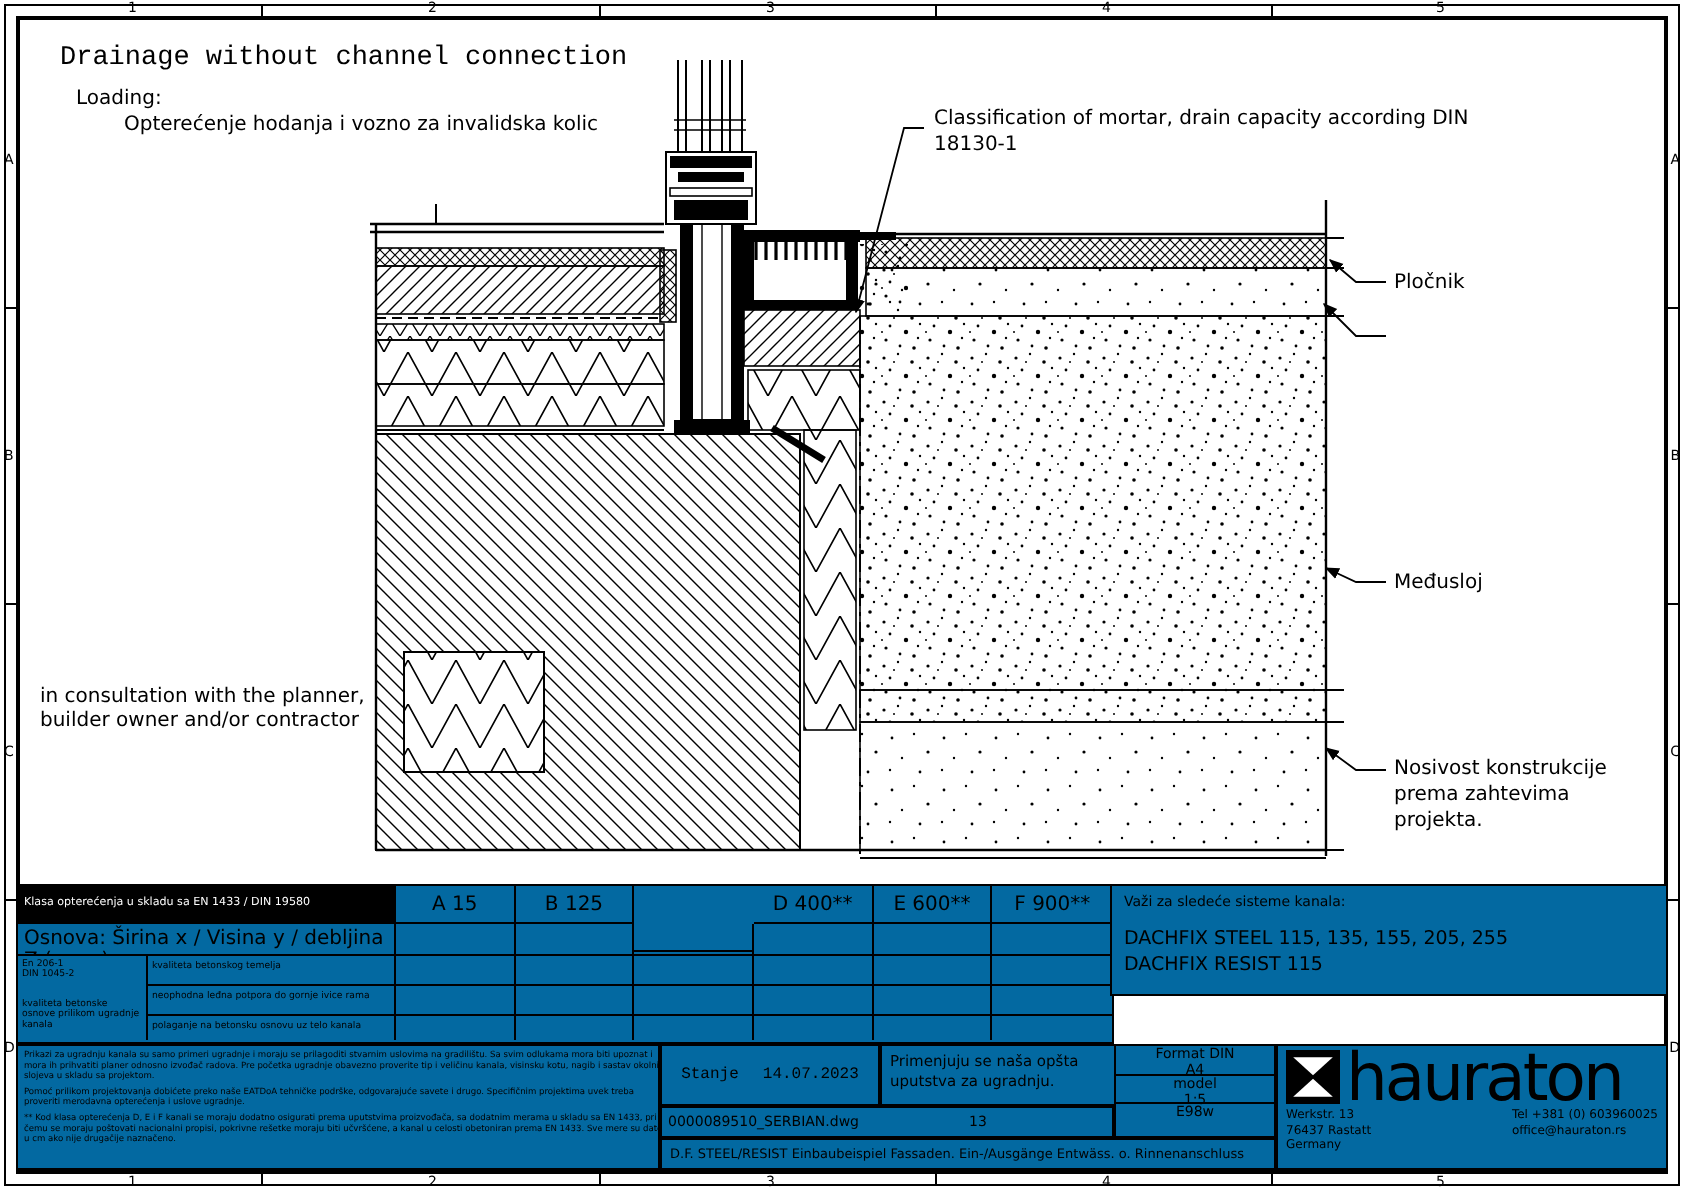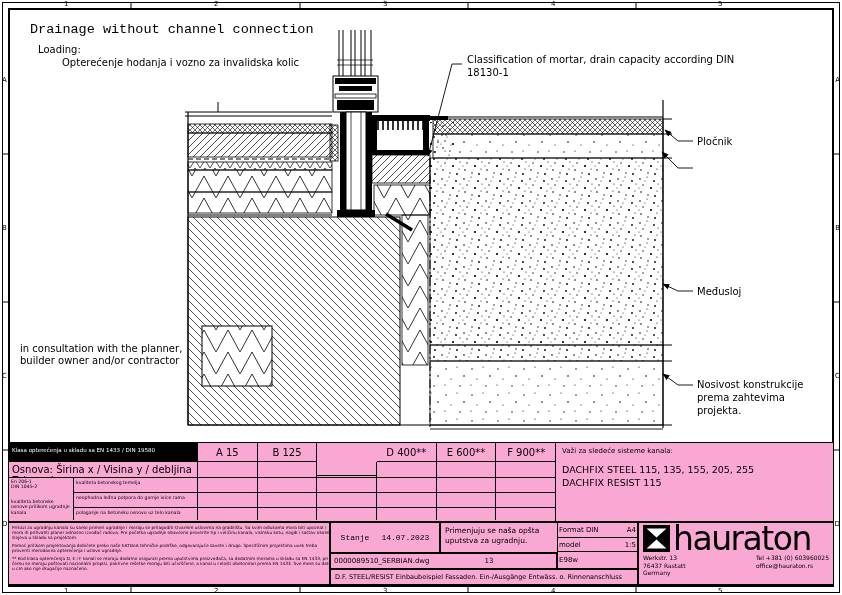--- a/index.html
+++ b/index.html
@@ -6,33 +6,33 @@
   .sheet{position:relative;width:842px;height:595px;background:#fff;font-family:"DejaVu Sans",sans-serif;color:#000;overflow:hidden;}
   .outer-border{position:absolute;inset:2px;border:1px solid #000;pointer-events:none;}
   .inner-frame{position:absolute;inset:8px;border:2px solid #000;pointer-events:none;}
   .ruler{position:absolute;font-size:7px;line-height:6px;}
   svg.draw{position:absolute;left:0;top:0;z-index:1;}
   .txt{position:absolute;z-index:3;white-space:pre-line;}
   .title{font-size:13.5px;}
   .sub{font-size:10px;}
   .lbl{font-size:10px;line-height:13px;}
   
-  .tb{position:absolute;z-index:2;border:1.5px solid #000;background:#f9a8d4;box-sizing:border-box;}
+  .tb{position:absolute;z-index:2;border:1.5px solid #000;background:#0369a1;box-sizing:border-box;}
   .grid{display:grid;grid-template-columns:65px 124px repeat(6,1fr);grid-template-rows:19px 16px 15px 15px 12px;}
   .cell{border-right:1px solid #000;border-bottom:1px solid #000;overflow:hidden;box-sizing:border-box;}
   .cell.noR{border-right:none;}
   .cell.noB{border-bottom:none;}
   .hdr{background:#000;color:#fff;display:flex;align-items:center;padding:1px 3px;}
   .hdr .micro{color:#fff;}
   .cls{display:flex;align-items:center;justify-content:center;font-size:10px;}
   .micro{font-size:7.5px;line-height:8.5px;transform:scale(.74);transform-origin:0 0;width:135%;display:block;white-space:nowrap;}
   .micro2{font-size:7px;line-height:8px;transform:scale(.66);transform-origin:0 0;width:152%;display:block;}
   .notes-inner{width:524px;transform:scale(.613);transform-origin:0 0;font-size:7px;line-height:8.6px;}
   .notes-inner p{margin:0 0 4px 0;}
-  .frow{display:flex;justify-content:space-between;align-items:center;padding:0 1px;font-size:7px;border-bottom:1px solid #000;box-sizing:border-box;}
+  .frow{display:flex;justify-content:space-between;align-items:center;padding:0 1px;font-size:7px;border-bottom:1px solid #000;box-sizing:border-box;flex-direction:column;}
   .logo-word{font-size:33px;font-weight:400;letter-spacing:-1.5px;line-height:26px;}
 </style>
 </head>
 <body>
 
 <div class="sheet">
 
   <div class="outer-border"></div>
   <div class="inner-frame"></div>
 
@@ -238,21 +238,21 @@
     <div class="cell" style="grid-column:7;grid-row:4;"></div>
     <div class="cell noR" style="grid-column:8;grid-row:4;"></div>
     <div class="cell noB" style="grid-column:3;grid-row:5;"></div>
     <div class="cell noB" style="grid-column:4;grid-row:5;"></div>
     <div class="cell noB" style="grid-column:5;grid-row:5;"></div>
     <div class="cell noB" style="grid-column:6;grid-row:5;"></div>
     <div class="cell noB" style="grid-column:7;grid-row:5;"></div>
     <div class="cell noR noB" style="grid-column:8;grid-row:5;"></div>
   </div>
 
-  <div class="tb" style="left:555px;top:442px;width:279px;height:80px;padding:4px 6px;">
+  <div class="tb" style="left:555px;top:442px;width:279px;height:56px;padding:4px 6px;">
     <div style="font-size:7px;">Važi za sledeće sisteme kanala:</div>
     <div style="font-size:9.5px;margin-top:8px;white-space:pre-line;line-height:13px;">DACHFIX STEEL 115, 135, 155,  205, 255
 DACHFIX RESIST 115</div>
   </div>
 
   <div class="tb" style="left:8px;top:522px;width:322px;height:63px;padding:2px 3px;">
     <div class="notes-inner">
       <p>Prikazi za ugradnju kanala su samo primeri ugradnje i moraju se prilagoditi stvarnim uslovima na gradilištu. Sa svim odlukama mora biti upoznat i mora ih prihvatiti planer odnosno izvođač radova. Pre početka ugradnje obavezno proverite tip i veličinu kanala, visinsku kotu, nagib i sastav okolnih slojeva u skladu sa projektom.</p>
       <p>Pomoć prilikom projektovanja dobićete preko naše EATDoA tehničke podrške, odgovarajuće savete i drugo. Specifičnim projektima uvek treba proveriti merodavna opterećenja i uslove ugradnje.</p>
       <p>** Kod klasa opterećenja D, E i F kanali se moraju dodatno osigurati prema uputstvima proizvođača, sa dodatnim merama u skladu sa EN 1433, pri čemu se moraju poštovati nacionalni propisi, pokrivne rešetke moraju biti učvršćene, a kanal u celosti obetoniran prema EN 1433. Sve mere su date u cm ako nije drugačije naznačeno.</p>

